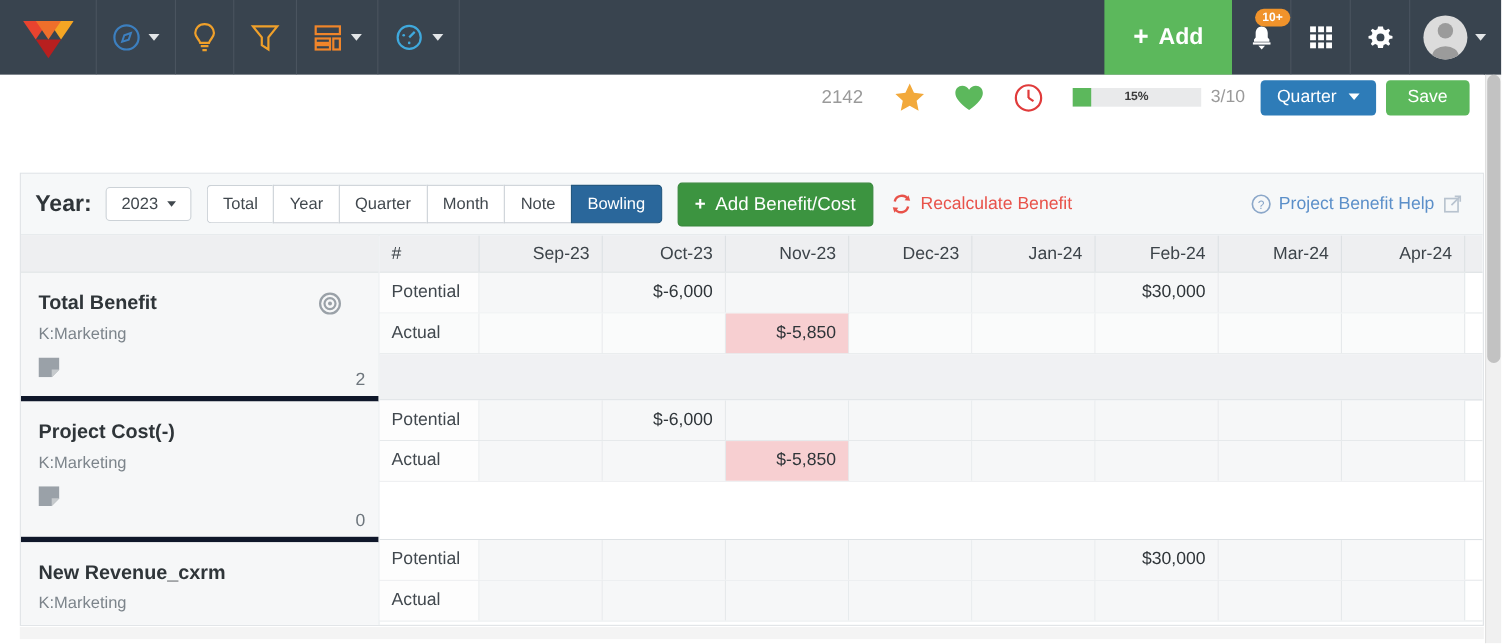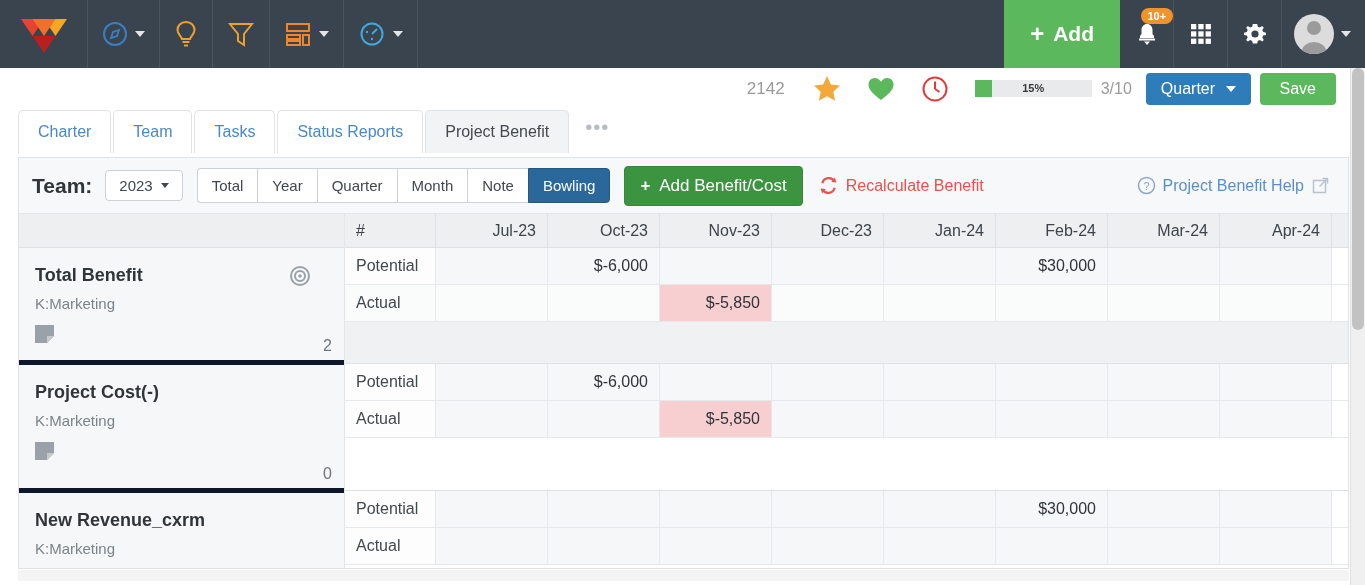--- a/index.html
+++ b/index.html
@@ -380,33 +380,25 @@
     </span>
 
     <button class="btn-actions">
       <span>Quarter</span>
       <span class="caret"></span>
     </button>
 
     <button class="btn-save">Save</button>
   </div>
 
-  <div class="tabs">
-    <div class="tab">Charter</div>
-    <div class="tab">Team</div>
-    <div class="tab">Tasks</div>
-    <div class="tab">Status Reports</div>
-    <div class="tab active">Project Benefit</div>
-    <div class="tab-more">•••</div>
-  </div>
 
   <div class="panel">
 
     <div class="toolbar">
-      <span class="year-label">Team:</span>
+      <span class="year-label">Year:</span>
 
       <div class="year-select">
         <span>2023</span>
         <span class="caret"></span>
       </div>
 
       <div class="btngroup">
         <button class="gb">Total</button>
         <button class="gb">Year</button>
         <button class="gb">Quarter</button>
@@ -493,21 +485,21 @@
           <div class="sub">K:Marketing</div>
 
           <span class="cnt"></span>
         </div>
       </div>
 
       <div class="grid-right">
 
         <div class="thead">
           <div class="th num" style="width:91px;">#</div>
-          <div class="th" style="width:112px;">Jul-23</div>
+          <div class="th" style="width:112px;">Sep-23</div>
           <div class="th" style="width:112px;">Oct-23</div>
           <div class="th" style="width:112px;">Nov-23</div>
           <div class="th" style="width:112px;text-align:right;">Dec-23</div>
           <div class="th" style="width:112px;">Jan-24</div>
           <div class="th" style="width:112px;">Feb-24</div>
           <div class="th" style="width:112px;">Mar-24</div>
           <div class="th" style="width:112px;">Apr-24</div>
         </div>
 
         <div class="grow">

